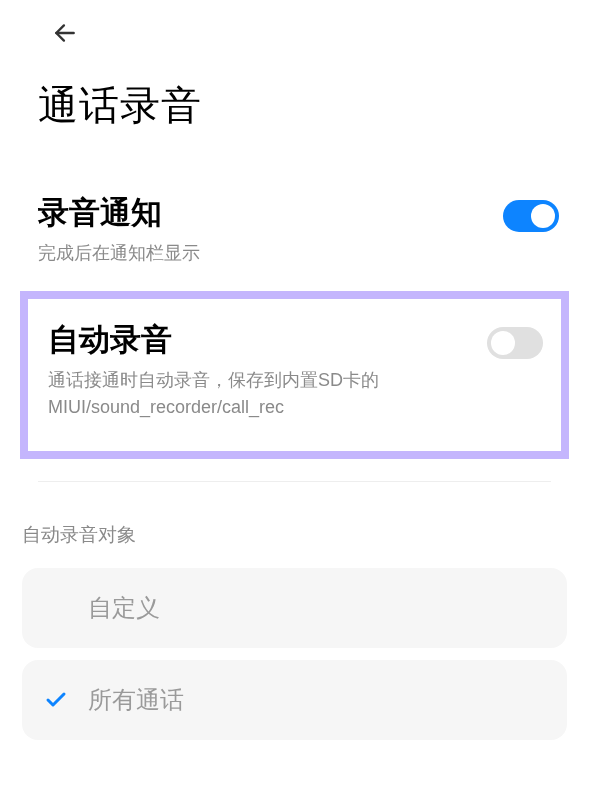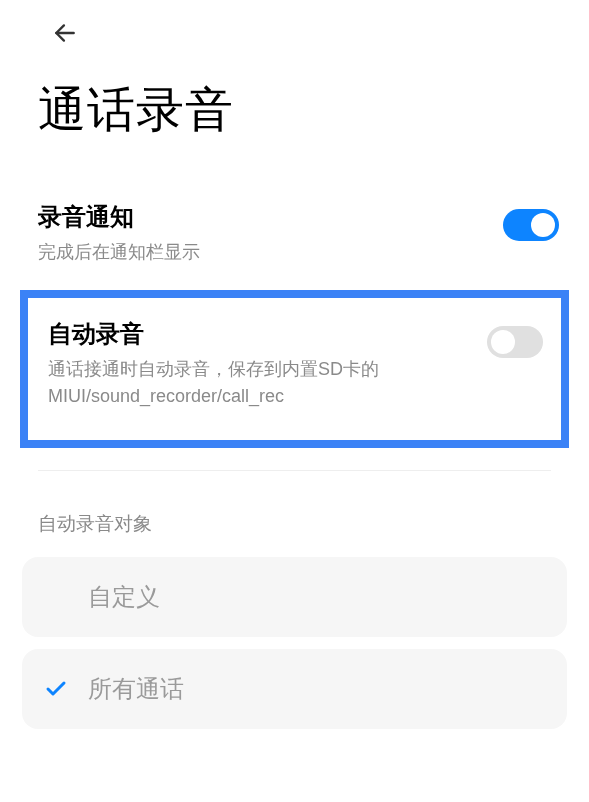--- a/index.html
+++ b/index.html
@@ -24,41 +24,41 @@
       cursor: pointer;
       display: flex;
       align-items: center;
       justify-content: center;
     }
     .back-arrow svg {
       width: 26px;
       height: 26px;
     }
     .page-title {
-      font-size: 48px;
+      font-size: 40px;
       font-weight: 500;
       color: #000;
       padding: 30px 30px 0 38px;
       letter-spacing: 1px;
     }
     .settings-list {
       margin-top: 45px;
     }
     .setting-item {
       padding: 14px 30px 14px 38px;
       display: flex;
       align-items: flex-start;
       justify-content: space-between;
     }
     .setting-text {
       flex: 1;
       padding-right: 20px;
     }
     .setting-title {
-      font-size: 24px;
+      font-size: 31px;
       font-weight: 600;
       color: #000;
       margin-bottom: 6px;
     }
     .setting-subtitle {
       font-size: 18px;
       color: #8a8a8a;
       line-height: 1.5;
     }
     .toggle {
@@ -85,36 +85,36 @@
       top: 4px;
       transition: left 0.2s;
     }
     .toggle.on .toggle-knob {
       left: 28px;
     }
     .toggle.off .toggle-knob {
       left: 4px;
     }
     .highlight-box {
-      border: 8px solid #3b82f6;
+      border: 8px solid #c4b5fd;
       margin: 10px 20px 15px 20px;
       padding: 12px 10px 30px 10px;
     }
     .highlight-box .setting-item {
       padding: 8px 8px 0 10px;
     }
     .divider {
       height: 1px;
       background: #eeeeee;
       margin: 22px 38px 0 38px;
     }
     .section-label {
       font-size: 19px;
       color: #8a8a8a;
-      padding: 40px 38px 20px 38px;
+      padding: 40px 38px 20px 22px;
     }
     .option-item {
       margin: 0 22px 12px 22px;
       padding: 24px 20px;
       background: #f6f6f6;
       border-radius: 16px;
       display: flex;
       align-items: center;
       cursor: pointer;
     }

